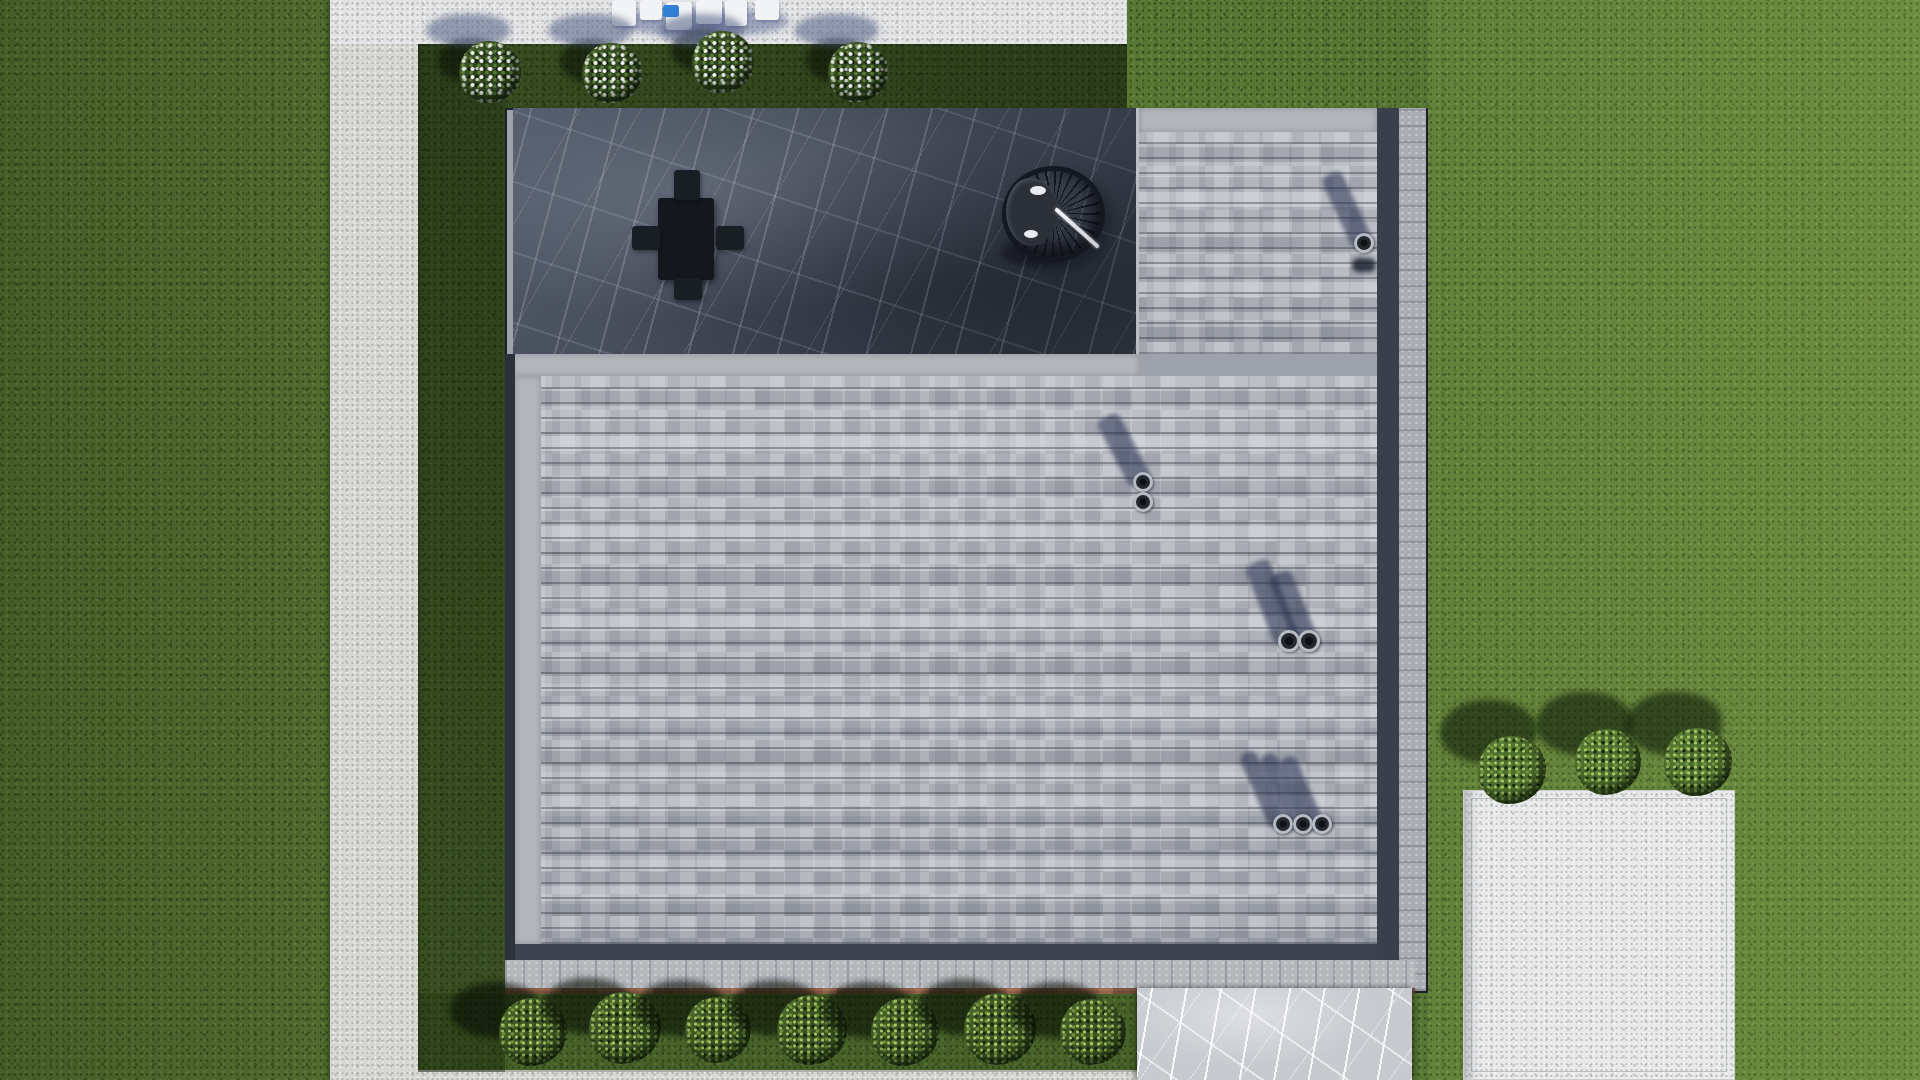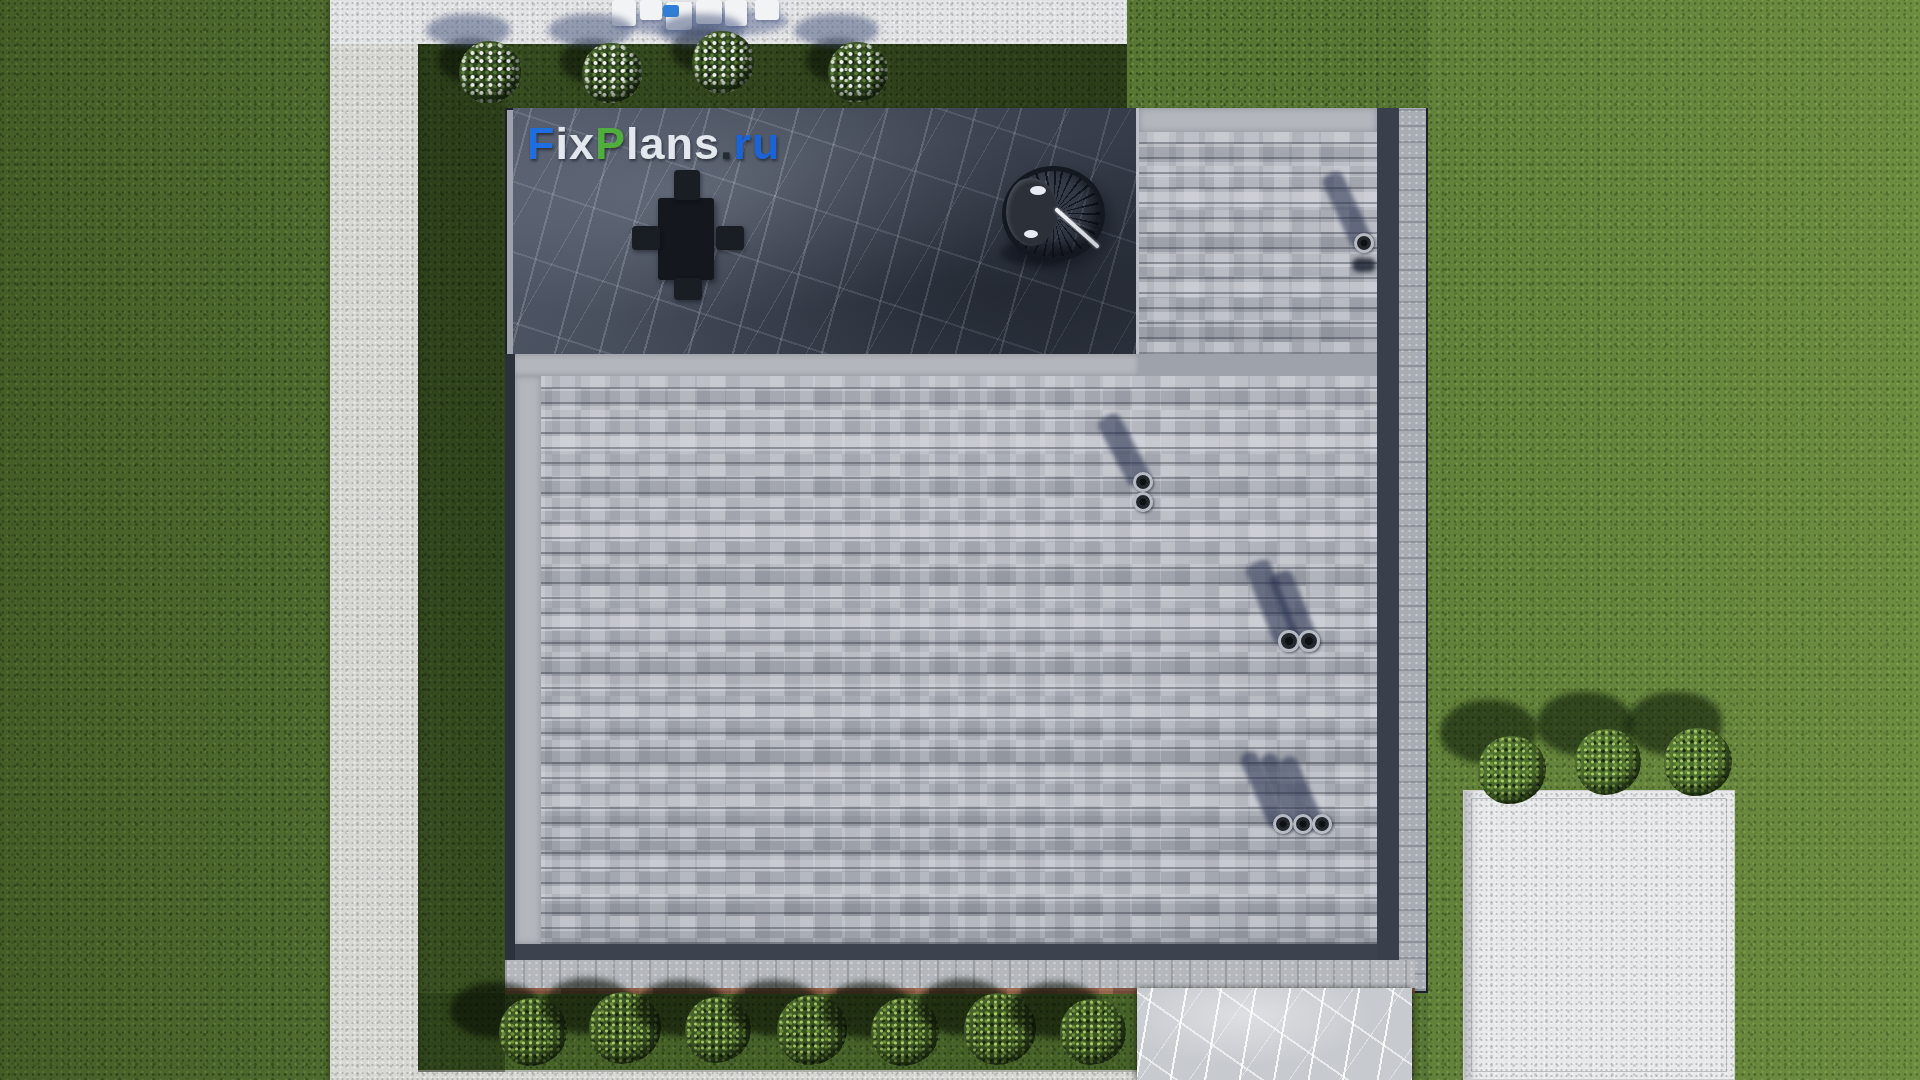--- a/index.html
+++ b/index.html
@@ -172,21 +172,20 @@
   <div class="abs gutter" id="gutL" style="background: rgb(44, 50, 59); left: 505px; top: 354px; width: 10px; height: 606px;"></div>
   <div class="abs parapet" id="parR" style="left: 1399px; top: 108px; width: 27px; height: 883px;"></div>
   <div class="abs parapet-h" id="parB" style="left: 505px; top: 960px; width: 910px; height: 28px;"></div>
   <div class="abs terracotta" id="terraLine" style="left: 505px; top: 988px; width: 910px; height: 6px;"></div>
 
   <div class="abs terrace" id="terrace" style="left: 513px; top: 108px; width: 626px; height: 246px;">
     <div class="terrace-tone"></div>
   </div>
   <div class="abs seam" id="seamLine" style="left: 1136px; top: 108px; width: 3px; height: 246px;"></div>
 
-  <div class="abs watermark" id="watermark" style="left: 527px; top: 118px;"><span style="color: rgb(31, 110, 224);">F</span><span style="color: rgb(227, 231, 238);">ix</span><span style="color: rgb(79, 174, 60);">P</span><span style="color: rgb(227, 231, 238);">lans</span><span style="color: rgb(38, 43, 51);">.</span><span style="color: rgb(27, 100, 216);">ru</span></div>
 
   <div id="tableSet">
       <div class="abs tbl" style="left: 658px; top: 198px; width: 56px; height: 82px;"></div>
       <div class="abs chair" style="left: 674px; top: 170px; width: 26px; height: 30px;"></div>
       <div class="abs chair" style="left: 674px; top: 278px; width: 28px; height: 22px;"></div>
       <div class="abs chair" style="left: 632px; top: 226px; width: 28px; height: 24px;"></div>
       <div class="abs chair" style="left: 716px; top: 226px; width: 28px; height: 24px;"></div>
     </div>
 
   <div id="hangingChair">

